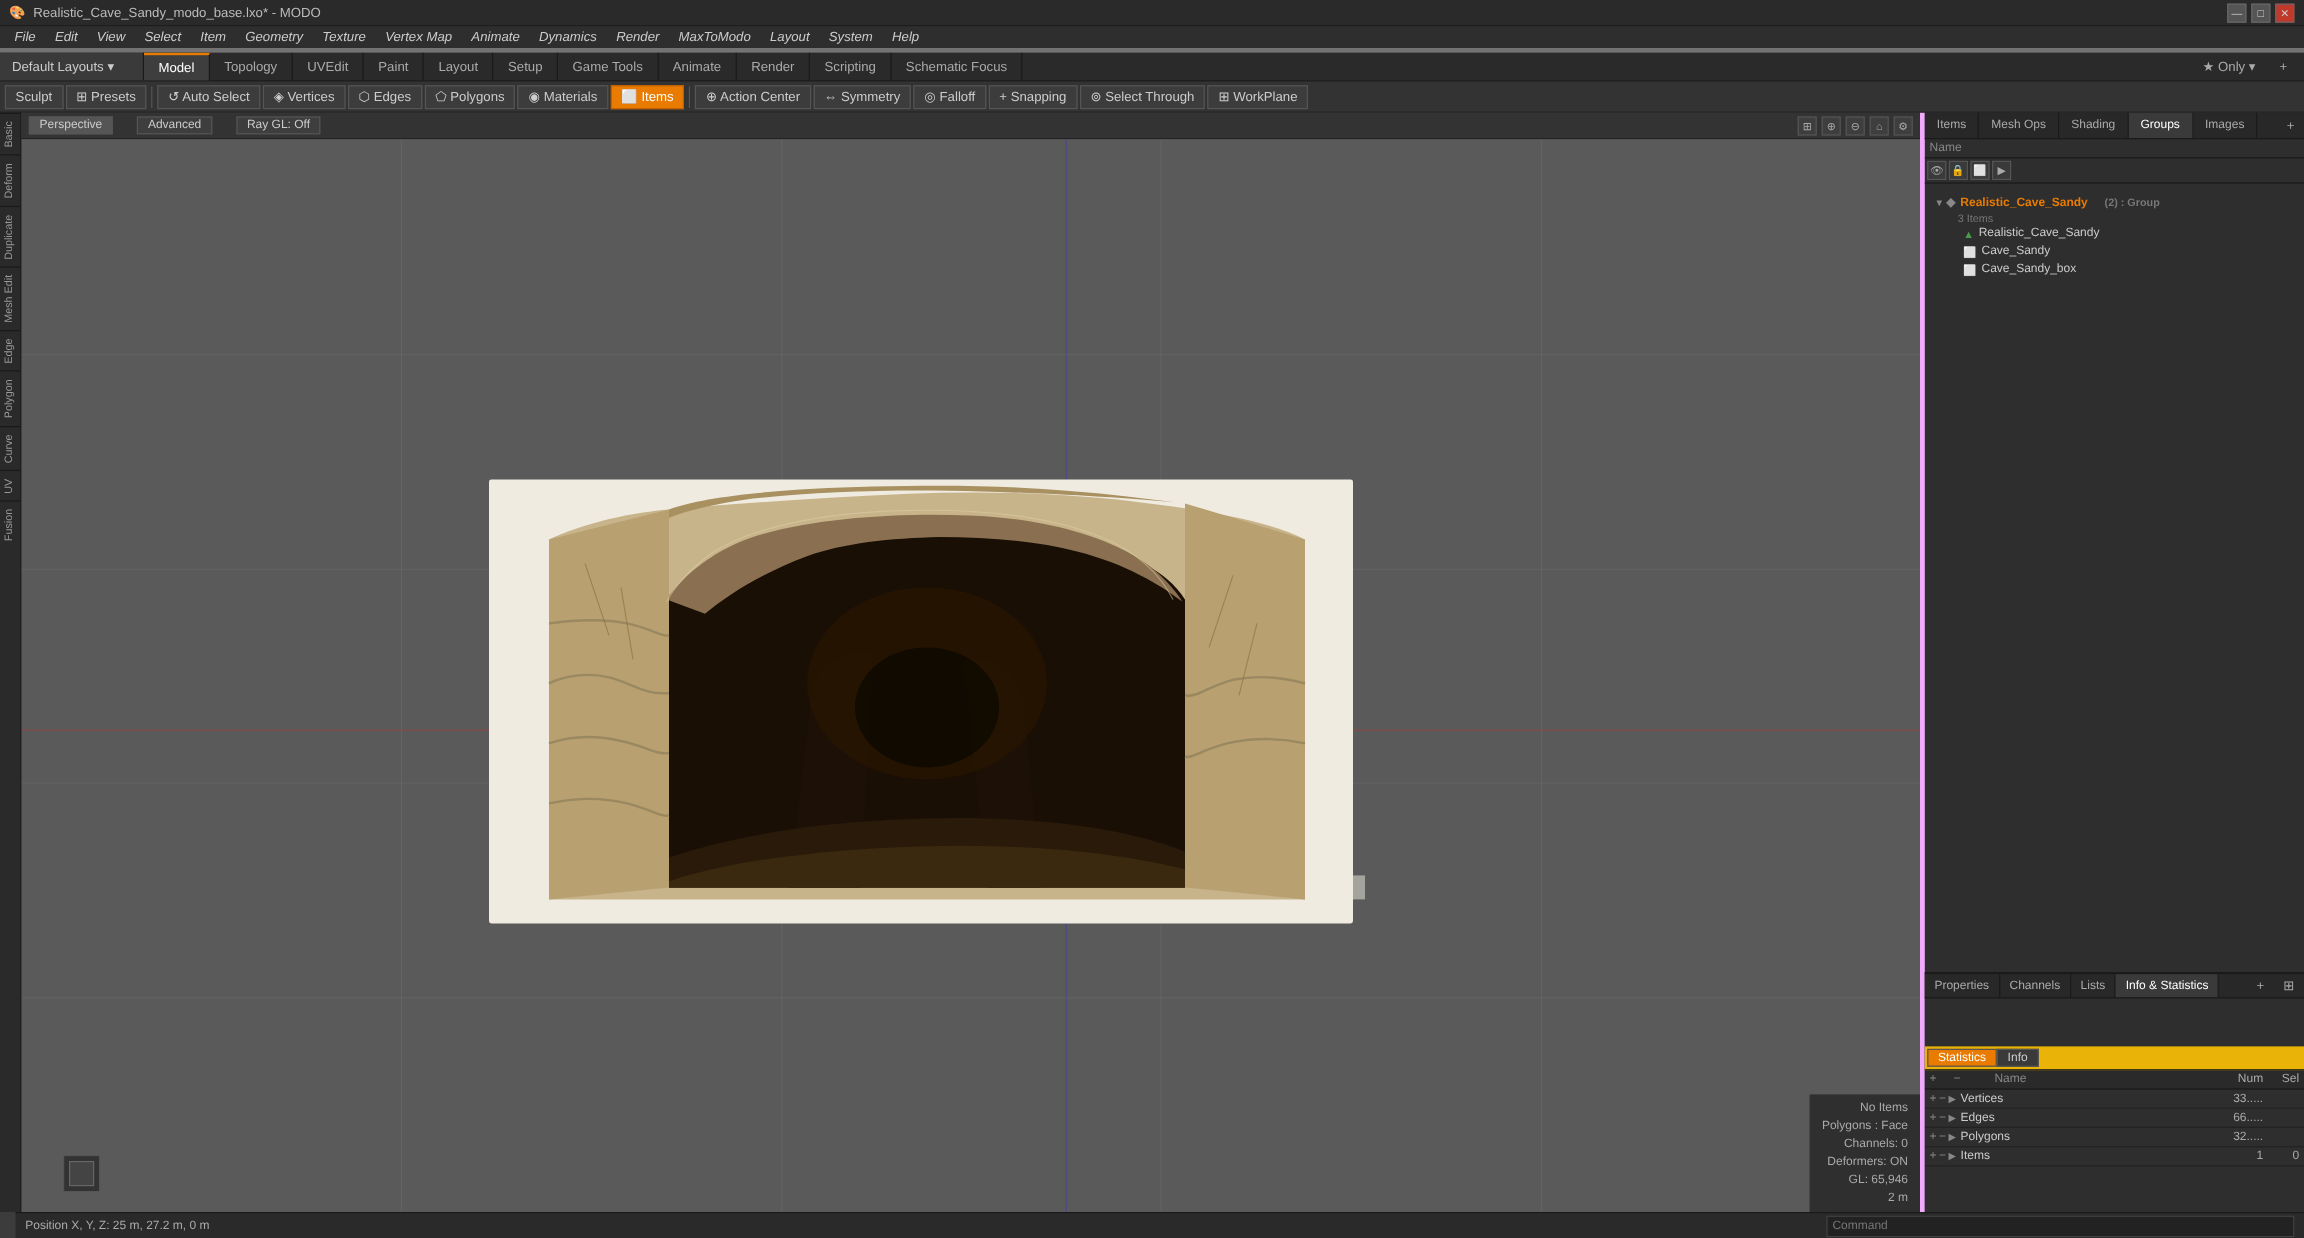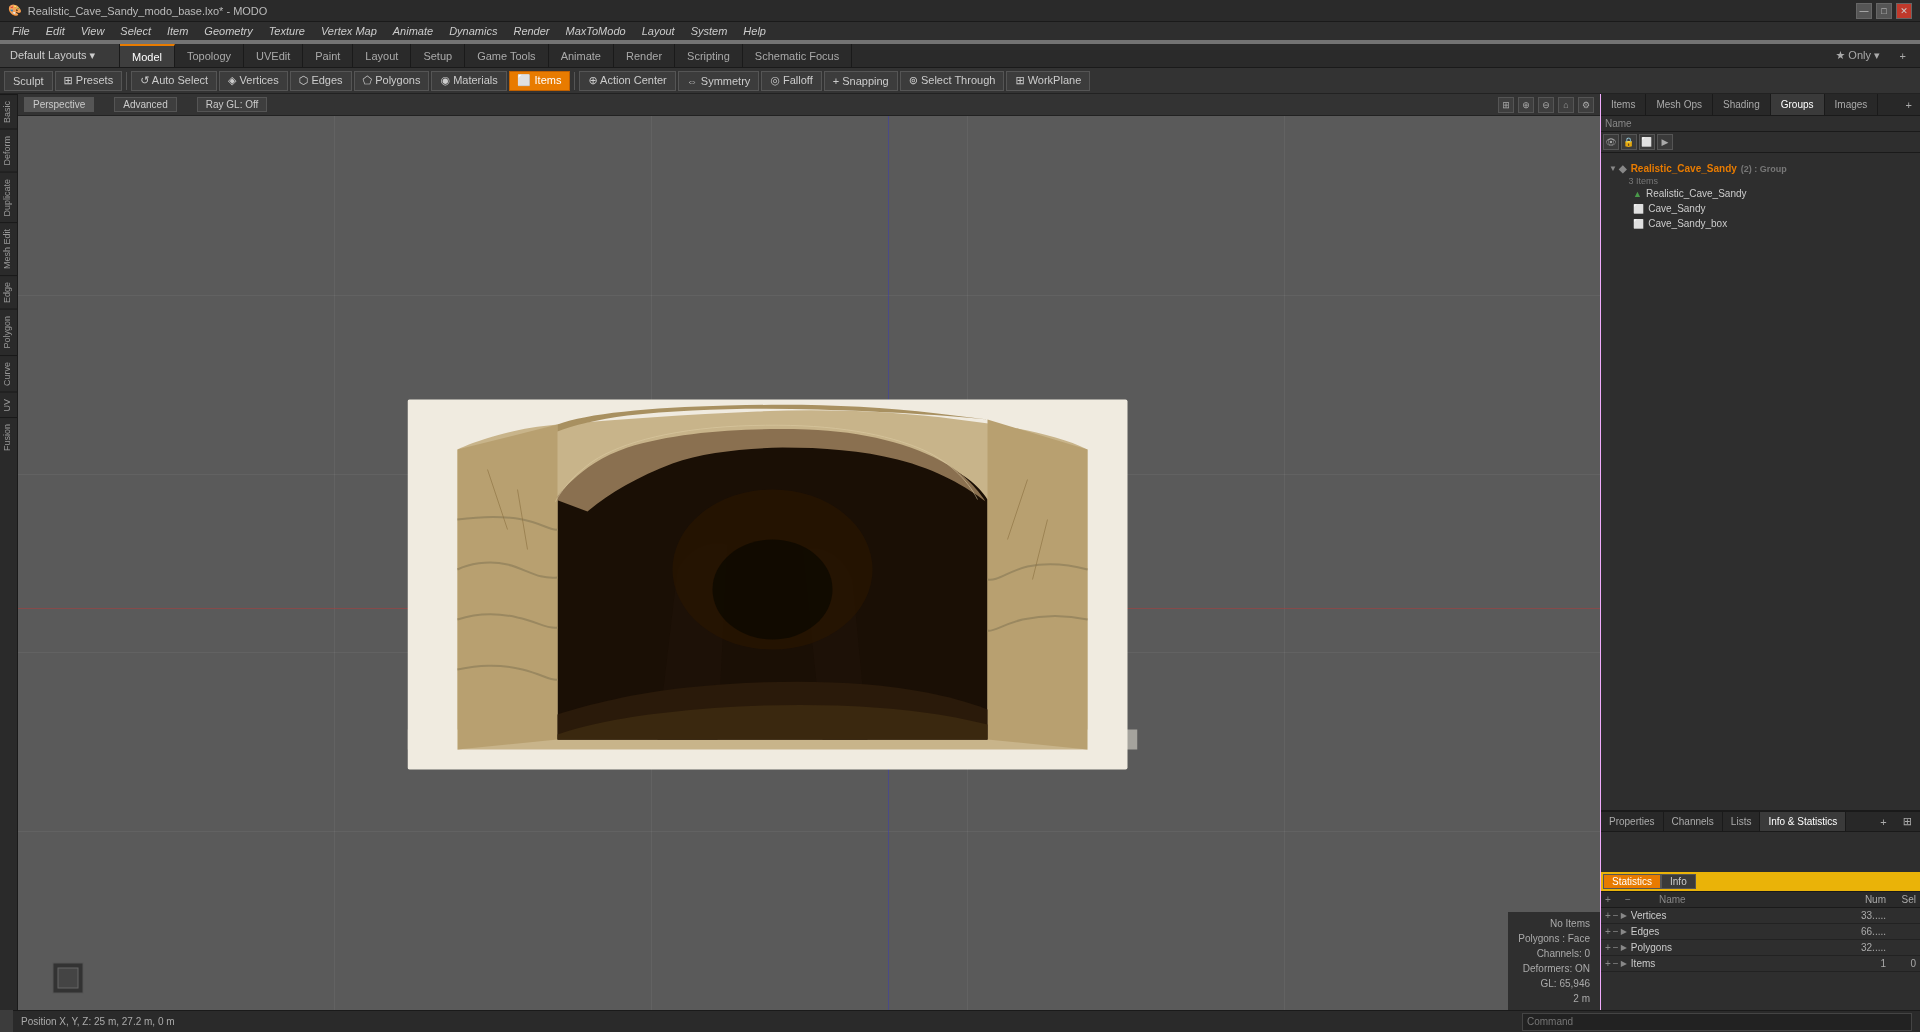--- a/index.html
+++ b/index.html
@@ -189,21 +189,21 @@
       position: absolute;
       bottom: 12px;
       left: 30px;
       width: 40px; height: 40px;
     }
 
     
     #right-panel {
       width: 320px;
       background: #2e2e2e;
-      border-left: 1px solid #f0abfc;
+      border-left: 4px solid #f0abfc;
       display: flex;
       flex-direction: column;
     }
     #right-panel-tabs {
       display: flex;
       background: #282828;
       border-bottom: 1px solid #1a1a1a;
       height: 22px;
     }
     .rp-tab {
@@ -257,21 +257,21 @@
       display: flex;
       align-items: center;
       padding: 2px 4px;
       font-size: 10px;
       color: #ccc;
       cursor: pointer;
     }
     .tree-row.group { font-weight: bold; color: #e87b00; }
     .tree-indent { width: 12px; display: inline-block; }
     .tree-arrow { color: #888; margin-right: 2px; font-size: 8px; }
-    .tree-count { color: #777; font-size: 9px; margin-left: 4px; text-align: center; }
+    .tree-count { color: #777; font-size: 9px; margin-left: 14px; text-align: center; }
 
     
     #stats-panel {
       height: 200px;
       border-top: 2px solid #1a1a1a;
       background: #2e2e2e;
       display: flex;
       flex-direction: column;
     }
     #stats-panel-tabs {

